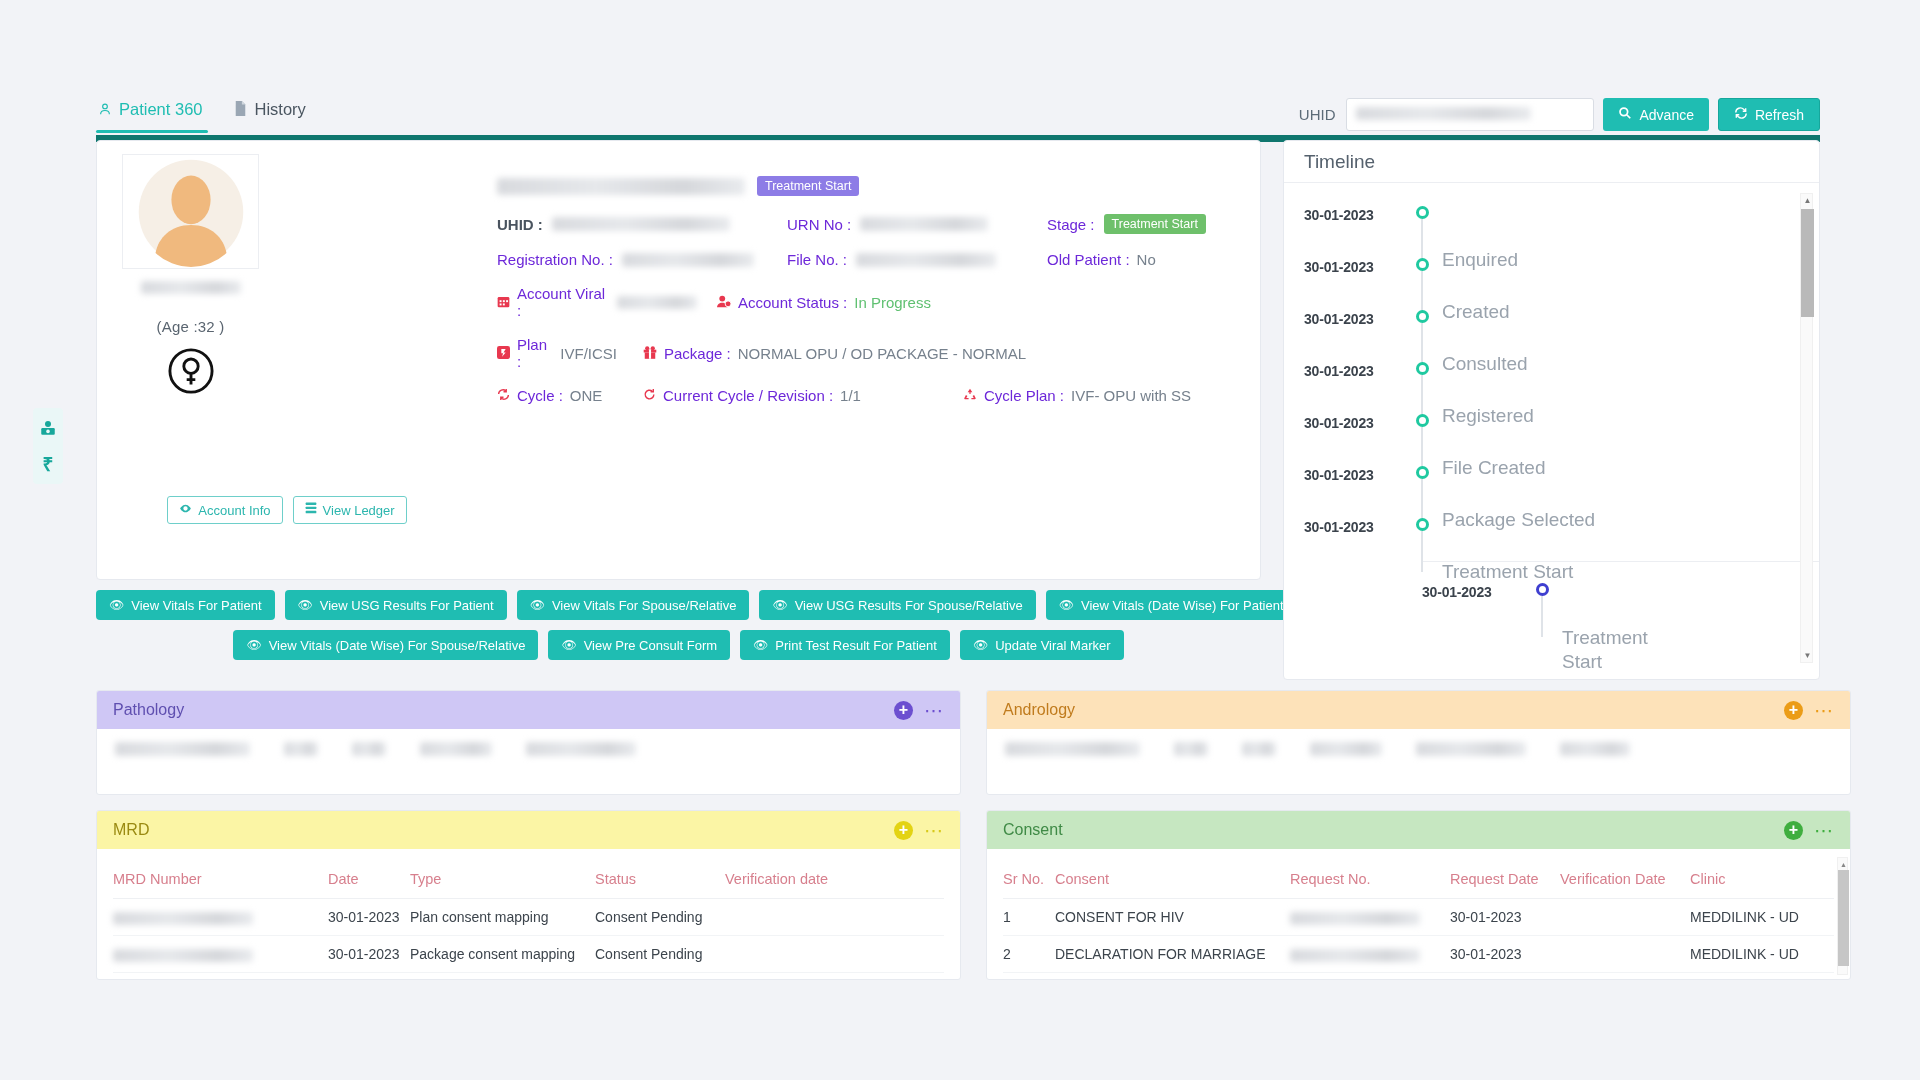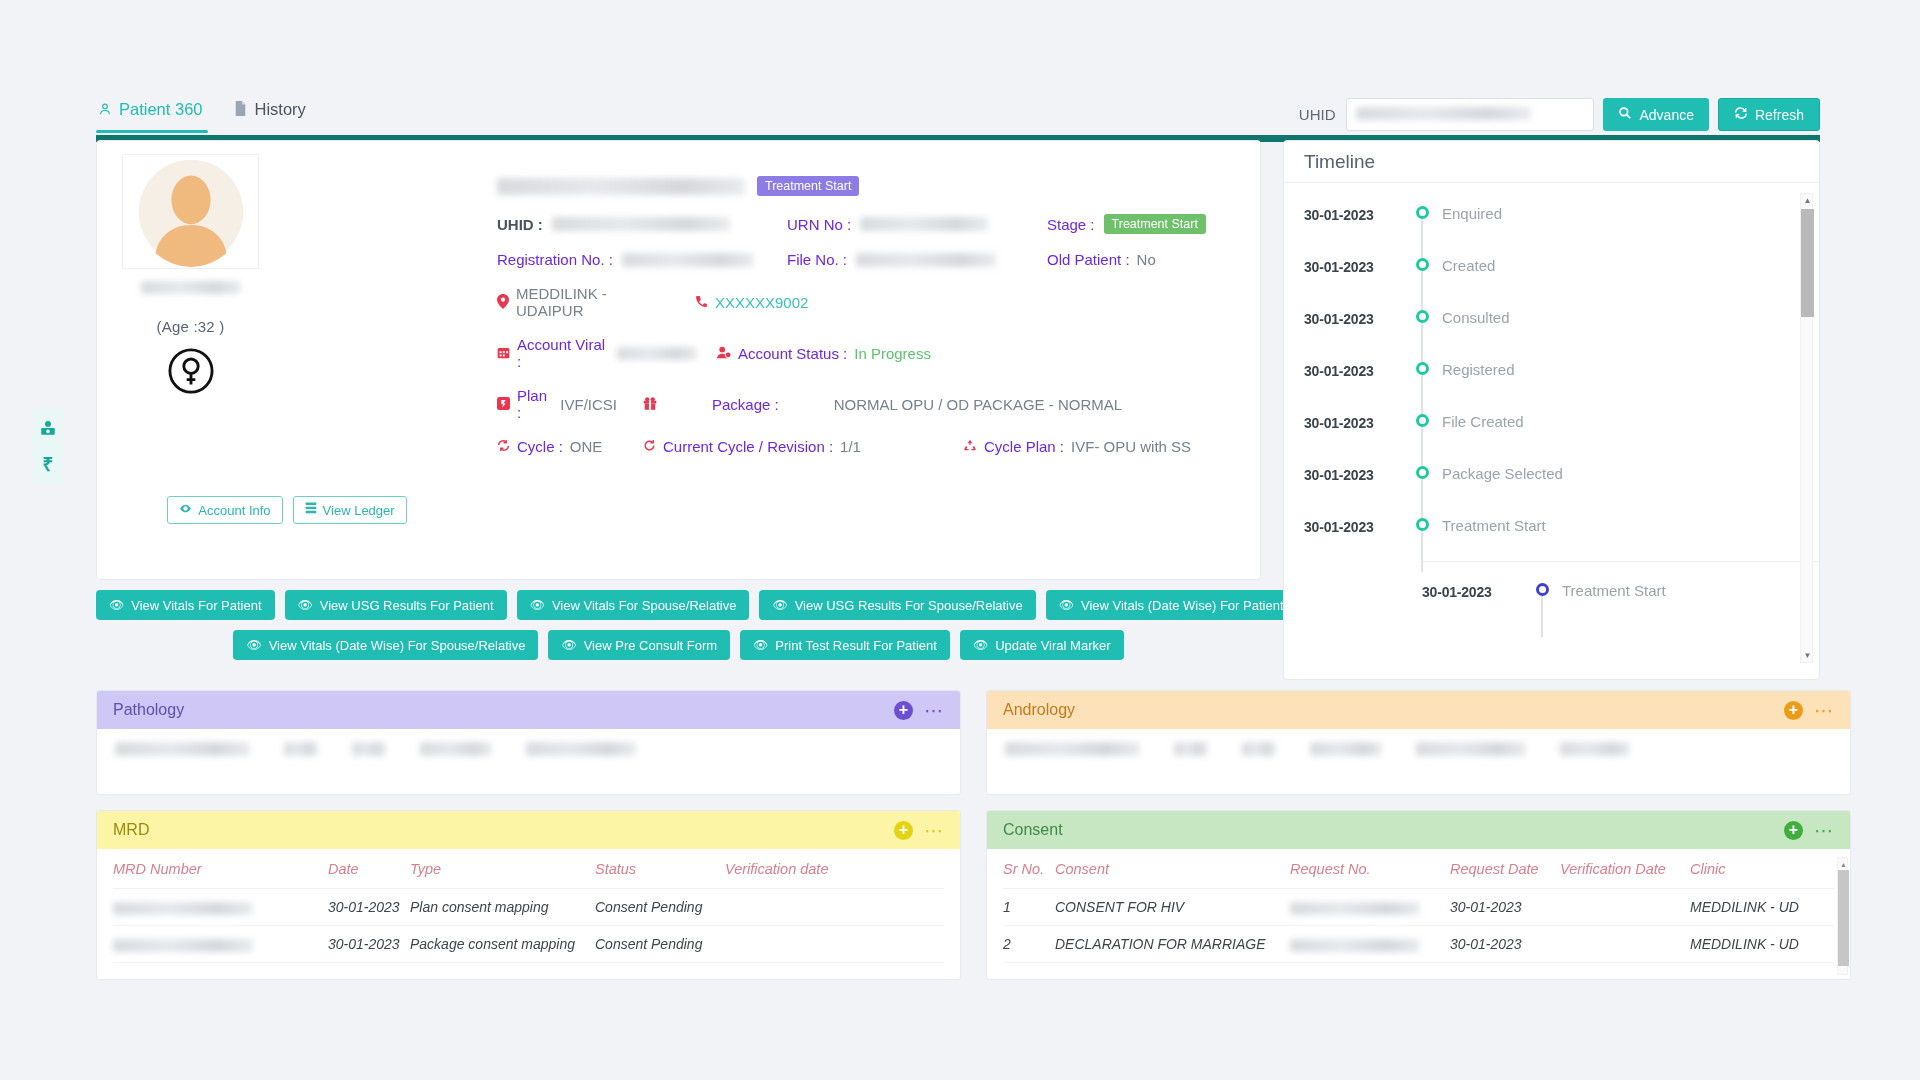--- a/index.html
+++ b/index.html
@@ -154,21 +154,21 @@
     width: 98px; font-size: 14px; font-weight: bold; color: #3b434c;
     padding-top: 10px; letter-spacing: -.2px;
   }
   .tl-marker { width: 40px; display: flex; justify-content: center; padding-top: 9px; position: relative; }
   .ring { width: 13px; height: 13px; border-radius: 50%; border: 3px solid #1fc9a0; background: #fff; }
   .ring.blue { border-color: #3f3fd0; }
   .tl-line {
     position: absolute; left: 50%; top: 22px; width: 2px; height: 41px;
     background: #dfe3e8; transform: translateX(-50%);
   }
-  .tl-label { font-size: 15px; color: #9aa3ad; padding-top: 8px; }
+  .tl-label { font-size: 19px; color: #9aa3ad; padding-top: 8px; margin-top: 44px; }
   .tl-sub {
     margin-left: 118px; border-top: 1px solid #eceef2; padding-top: 12px;
   }
   .tl-sub .tl-item { height: 56px; }
   .tl-sub .tl-date { width: 100px; }
   .tl-sub .tl-label { width: 110px; line-height: 1.25; }
   .scrollbar {
     position: absolute; right: 6px; top: 10px; width: 13px; height: 470px;
     background: #fafafa; border: 1px solid #f0f0f0;
   }
@@ -219,21 +219,21 @@
   table.dt { width: 100%; border-collapse: collapse; font-size: 14px; }
   table.dt th {
     text-align: left; font-weight: normal; color: #d77f8d;
     padding: 12px 8px 11px 0; font-size: 14.5px;
     border-bottom: 1px solid #eef0f3; white-space: nowrap;
   }
   table.dt td {
     padding: 10px 8px 10px 0; color: #3c444c; font-size: 14px;
     border-bottom: 1px solid #f2f4f6; white-space: nowrap;
   }
-  .tbl-wrap { padding: 0 16px; position: relative; font-style: italic; }
+  .tbl-wrap { padding: 10px 16px; position: relative; }
   .blur-rows { padding: 13px 18px; display: flex; gap: 34px; align-items: center; }
   .mini-sb {
     position: absolute; right: 2px; top: 8px; width: 11px; height: 118px;
     background: #fafafa; border: 1px solid #f0f0f0;
   }
   .mini-sb .thumb { position: absolute; top: 12px; left: 0; width: 11px; height: 96px; background: #c6c6c6; }
   .mini-sb .ar { width: 11px; height: 12px; display:flex; align-items:center; justify-content:center; font-size:7px; color:#888; }
 </style>
 </head>
 <body>
@@ -376,39 +376,20 @@
         <span class="cell" style="width:260px;">
           <span class="lbl">File No. :</span>
           <span class="blurbox" style="width:140px;height:14px;margin-left:9px;"></span>
         </span>
         <span class="cell">
           <span class="lbl">Old Patient :</span>
           <span class="val">No</span>
         </span>
       </div>
 
-      <div class="info-row">
-        <span class="cell" style="width:180px;">
-          <span class="fi">
-            <svg width="12" height="15" viewBox="0 0 16 20" fill="#e8384f">
-              <path d="M8 0C3.6 0 0 3.5 0 7.8 0 13.6 8 20 8 20s8-6.4 8-12.2C16 3.5 12.4 0 8 0z"></path>
-              <circle cx="8" cy="7.5" r="2.8" fill="#fff"></circle>
-            </svg>
-          </span>
-          <span class="val" style="margin-left:0;">MEDDILINK - UDAIPUR</span>
-        </span>
-        <span class="cell" style="margin-left:18px;">
-          <span class="fi">
-            <svg width="13" height="13" viewBox="0 0 24 24" fill="#e8384f">
-              <path d="M6.6 2H3.4C2.6 2 2 2.7 2 3.5 2 13.2 10.8 22 20.5 22c.8 0 1.5-.6 1.5-1.4v-3.2c0-.7-.5-1.3-1.2-1.4l-3.6-.6c-.6-.1-1.2.2-1.5.8l-1.2 2.3c-3-1.5-5.5-4-7-7l2.3-1.2c.5-.3.8-.9.7-1.5l-.6-3.6C8.8 2.5 8.2 2 7.5 2z"></path>
-            </svg>
-          </span>
-          <span class="val teal" style="margin-left:0;">XXXXXX9002</span>
-        </span>
-      </div>
 
       <div class="info-row">
         <span class="cell" style="width:200px;">
           <span class="fi">
             <svg width="13" height="13" viewBox="0 0 20 20" fill="#e8384f">
               <rect x="1" y="3" width="18" height="16" rx="2"></rect>
               <rect x="4" y="8" width="3" height="3" fill="#fff"></rect>
                 <rect x="9" y="8" width="3" height="3" fill="#fff"></rect>
               <rect x="14" y="8" width="3" height="3" fill="#fff"></rect>
                 <rect x="4" y="13" width="3" height="3" fill="#fff"></rect>
@@ -435,21 +416,21 @@
         <span class="cell" style="width:120px;">
           <span class="fi">
             <svg width="13" height="13" viewBox="0 0 18 18" fill="#e8384f">
               <rect x="0" y="0" width="18" height="18" rx="3"></rect>
               <path d="M6 4h6l-3 5h3l-5 6 1.5-5H6z" fill="#fff"></path>
             </svg>
           </span>
           <span class="lbl">Plan :</span>
           <span class="val">IVF/ICSI</span>
         </span>
-        <span class="cell" style="margin-left:26px;gap:48px;">
+        <span class="cell" style="margin-left:26px;">
           <span class="fi">
             <svg width="14" height="13" viewBox="0 0 20 18" fill="#e8384f">
               <rect x="1" y="5" width="18" height="4"></rect>
                 <rect x="2.5" y="9" width="15" height="9"></rect>
               <rect x="8.5" y="5" width="3" height="13" fill="#fff"></rect>
               <circle cx="6" cy="3" r="3"></circle>
                 <circle cx="14" cy="3" r="3"></circle>
             </svg>
           </span>
           <span class="lbl">Package :</span>

